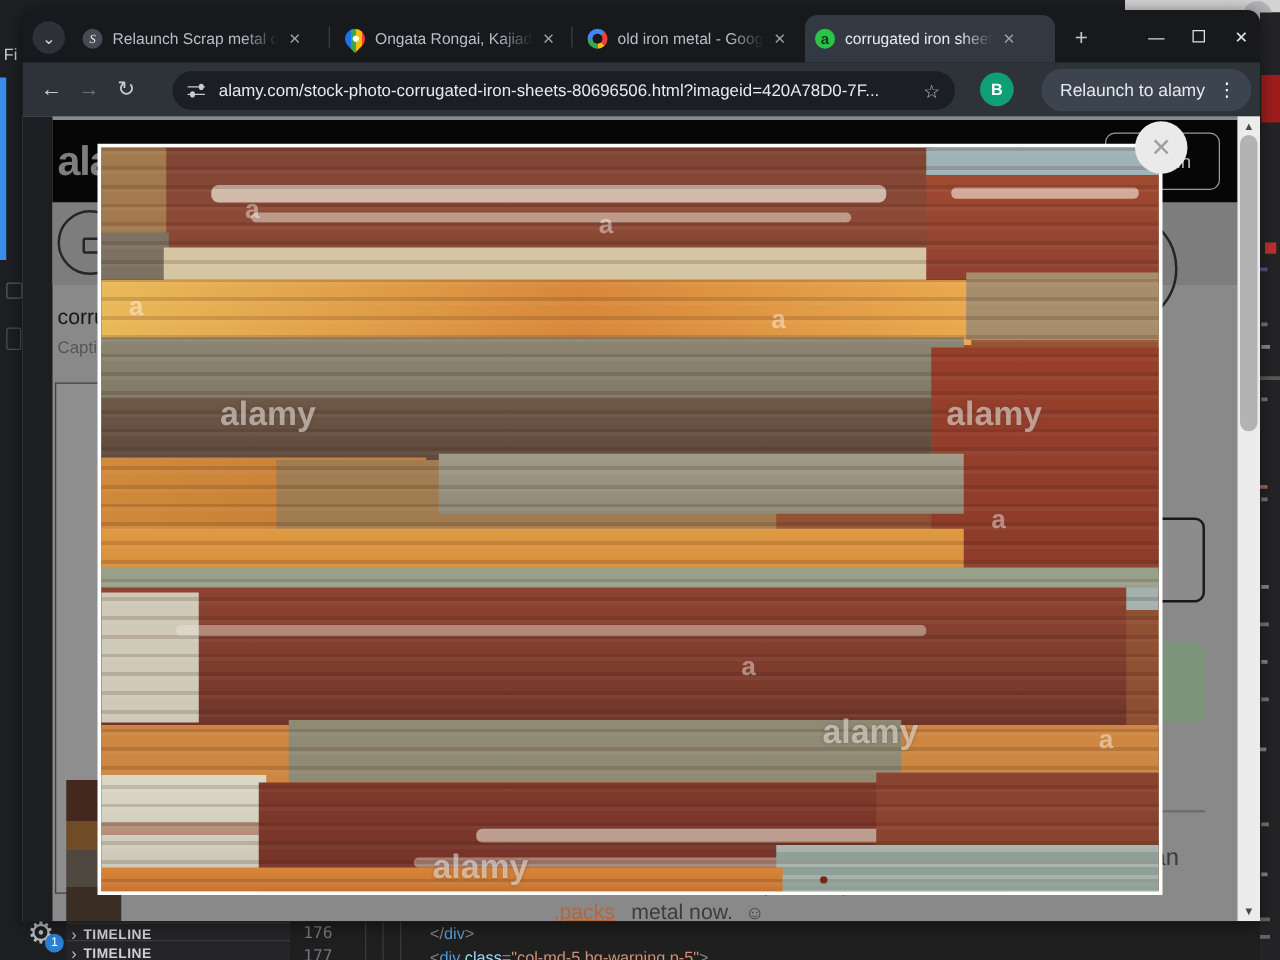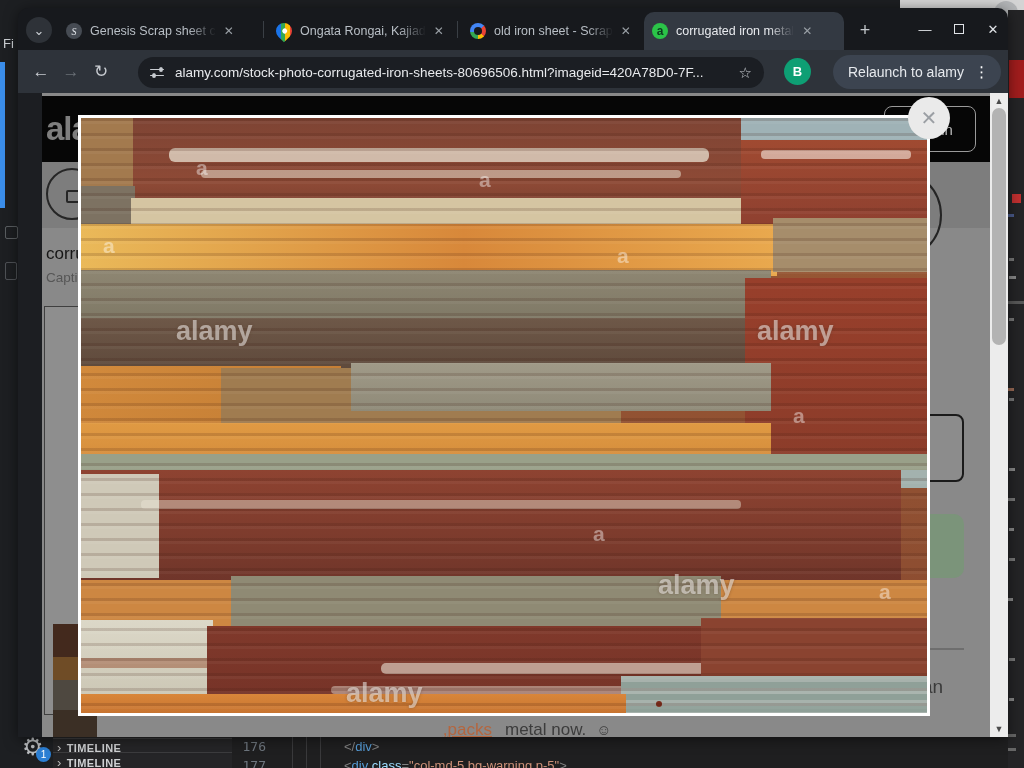--- a/index.html
+++ b/index.html
@@ -161,38 +161,38 @@
   </div>
 
   <div class="abs chrome">
 
     <div class="tabstrip">
       <div class="tabsearch">
           <span>⌄</span>
         </div>
       <div class="tab" style="left:40px;width:202px;">
         <span class="fav fav-genesis">S</span>
-        <span class="title">Genesis Scrap sheet c</span>
+        <span class="title">Relaunch Scrap metal c</span>
         <span class="x">✕</span>
       </div>
       <div class="tabsep" style="left:245px;"></div>
       <div class="tab" style="left:250px;width:186px;">
         <span class="fav fav-maps"></span>
         <span class="title">Ongata Rongai, Kajiad</span>
         <span class="x">✕</span>
       </div>
       <div class="tabsep" style="left:439px;"></div>
       <div class="tab" style="left:444px;width:178px;">
         <span class="fav fav-google"></span>
-        <span class="title">old iron sheet - Scrap</span>
+        <span class="title">old iron metal - Goog</span>
         <span class="x">✕</span>
       </div>
       <div class="tab active" style="left:626px;width:200px;">
         <span class="fav fav-alamy">a</span>
-        <span class="title">corrugated iron metal</span>
+        <span class="title">corrugated iron sheet</span>
         <span class="x">✕</span>
       </div>
       <div class="newtab" style="left:834px;">+</div>
       <div class="winctl" style="left:890px;">
         <span>—</span>
         <span class="maxbox"></span>
         <span>✕</span>
       </div>
     </div>
 

